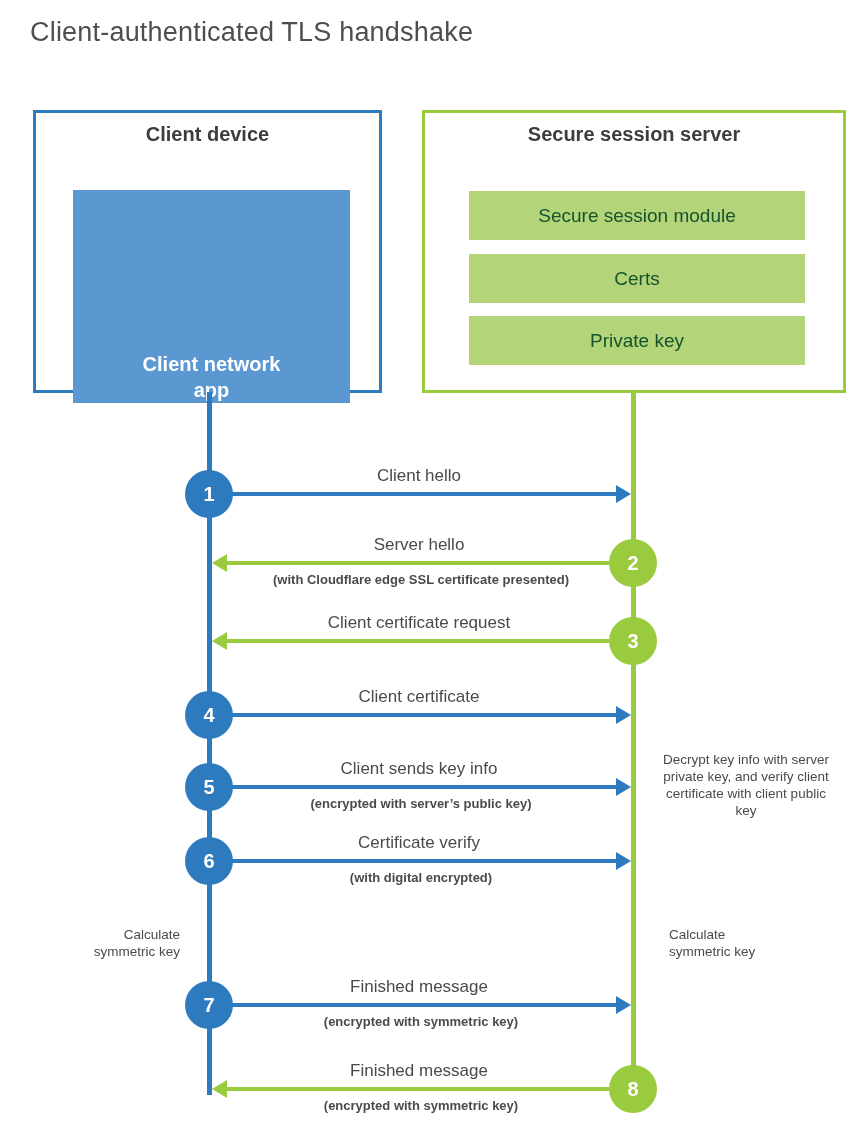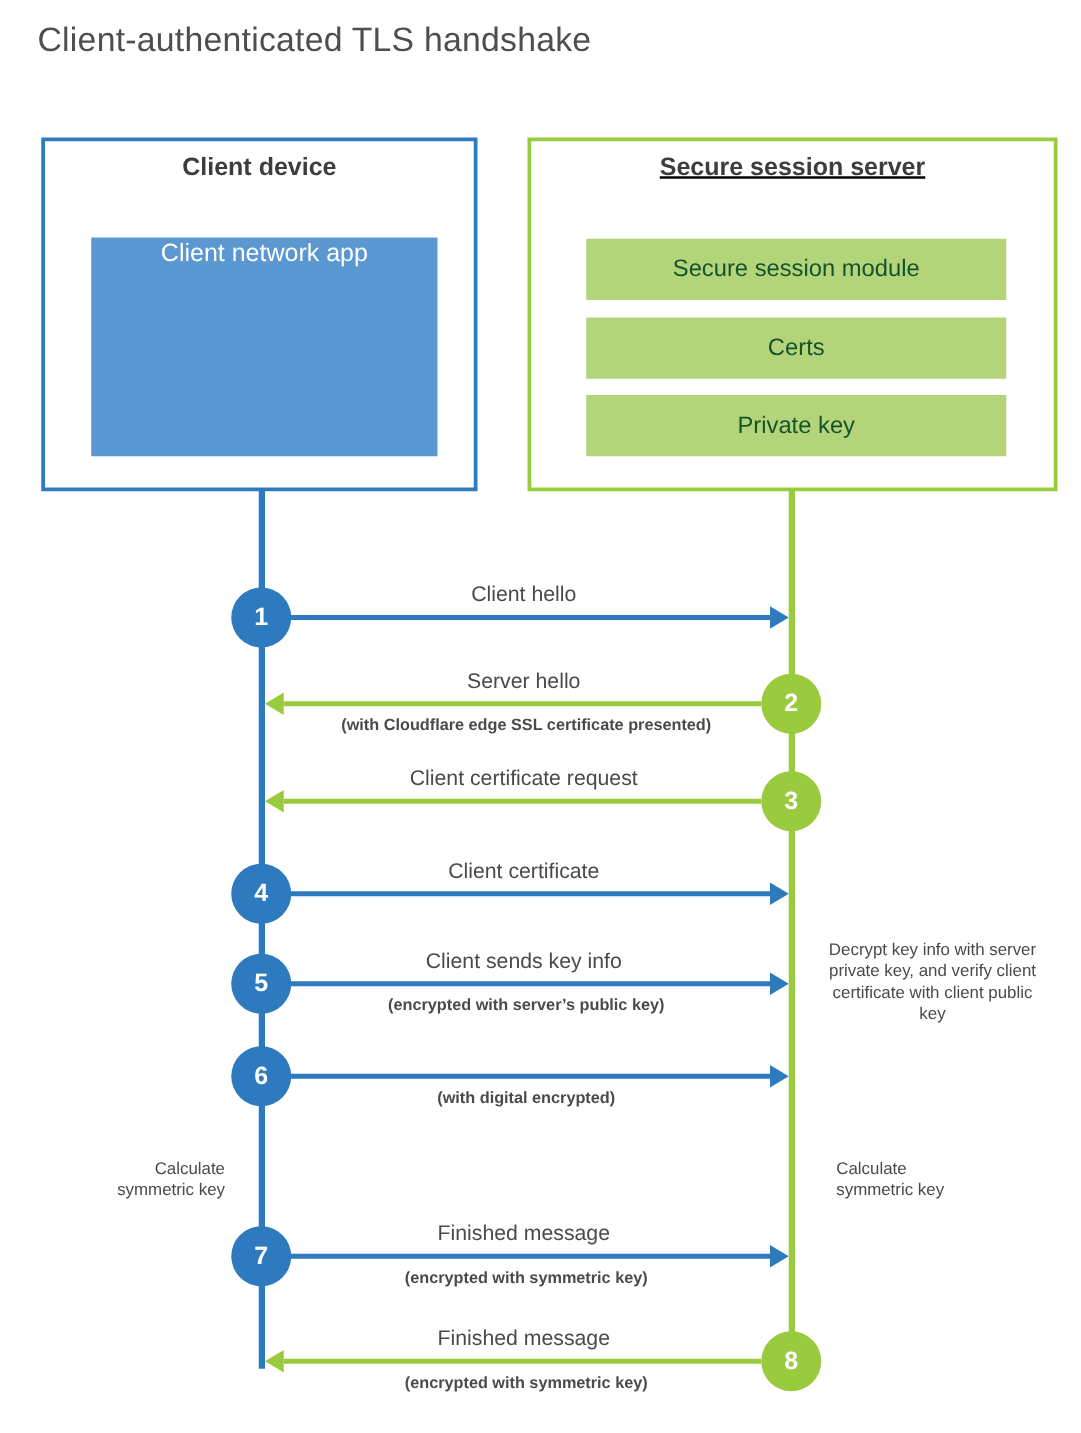--- a/index.html
+++ b/index.html
@@ -11,25 +11,25 @@
     position:relative; width:865px; height:1146px; background:#fff;
     font-family:"Liberation Sans","DejaVu Sans",sans-serif; overflow:hidden;
   }
   .page-title{
     position:absolute; left:30px; top:17px; font-size:27px; font-weight:400;
     color:var(--title); letter-spacing:.2px;
   }
   
   .actor-box{position:absolute; top:110px; height:283px; background:#fff; box-sizing:border-box;}
   .client-box{left:33px; width:349px; border:3px solid var(--blue);}
-  .server-box{left:422px; width:424px; border:3px solid var(--green);text-decoration:underline;}
+  .server-box{left:422px; width:424px; border:3px solid var(--green);}
   .box-title{margin-top:10px; text-align:center; font-size:20px; font-weight:700; color:var(--heading);}
   .client-app{
-    position:absolute; left:37px; top:77px; width:277px; height:175px;
-    background:var(--blue-fill); display:flex; align-items:flex-start; justify-content:center;
+    position:absolute; left:37px; top:77px; width:277px; height:213px;
+    background:var(--blue-fill); display:flex; align-items:flex-end; justify-content:center;font-weight:bold;
   }
   .client-app span{color:#fff; font-size:20px; text-align:center; max-width:170px; line-height:26px;}
   .server-bar{
     position:absolute; left:44px; width:336px; height:49px; background:var(--green-fill);
     display:flex; align-items:center; justify-content:center; color:#14532d; font-size:19px;
   }
   .bar-0{top:78px}.bar-1{top:141px}.bar-2{top:203px}
   
   .vline{position:absolute; width:5px; z-index:1;}
   .vline.blue{left:207px; top:392px; height:703px; background:var(--blue);}
@@ -118,20 +118,21 @@
       <span>5</span>
     </div>
   <div class="arrow to-server" style="top:785px"></div>
   <div class="msg" style="top:759px">Client sends key info</div>
   <div class="sub" style="top:796px">(encrypted with server’s public key)</div>
 
   <div class="circle blue" style="top:837px">
       <span>6</span>
     </div>
   <div class="arrow to-server" style="top:859px"></div>
+  <div class="msg" style="top:833px">Certificate verify</div>
   <div class="sub" style="top:870px">(with digital encrypted)</div>
 
   <div class="circle blue" style="top:981px">
       <span>7</span>
     </div>
   <div class="arrow to-server" style="top:1003px"></div>
   <div class="msg" style="top:977px">Finished message</div>
   <div class="sub" style="top:1014px">(encrypted with symmetric key)</div>
 
   <div class="circle green" style="top:1065px">

